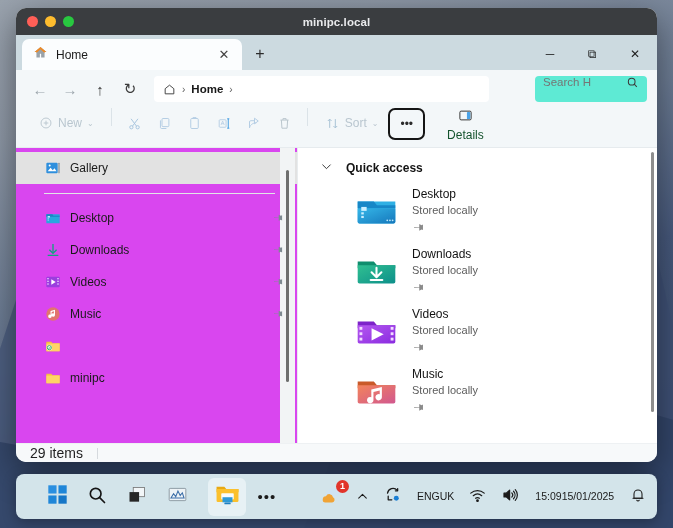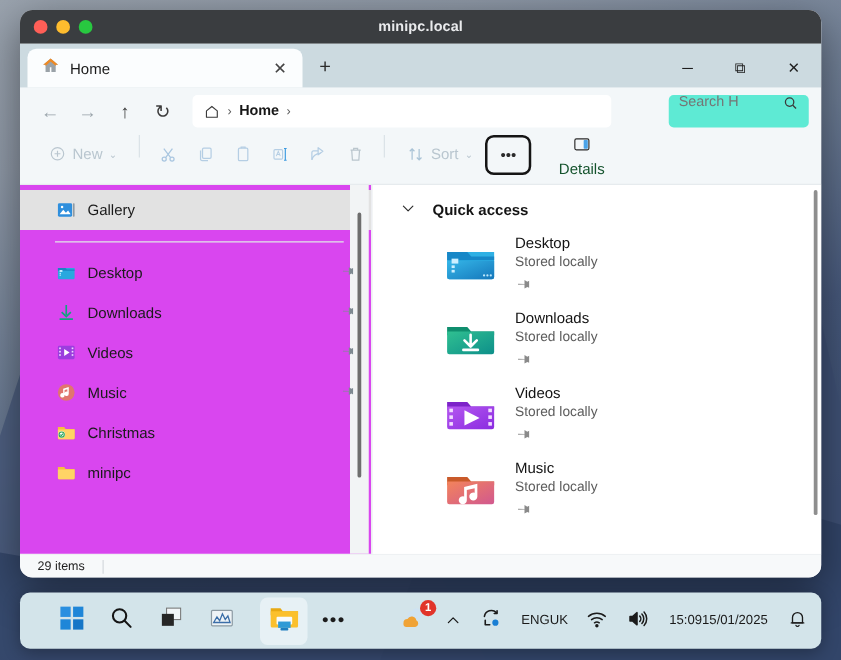--- a/index.html
+++ b/index.html
@@ -198,21 +198,21 @@
   .tile-pin { color: #8a8a8a; font-size: 11px; transform: rotate(45deg); display:inline-block; margin-top:2px; }
   .main-scrollbar {
     position: absolute; right: 3px; top: 4px; width: 3px;
     height: 260px; background: #8e8e8e; border-radius: 2px;
   }
 
   
   .statusbar {
     height: 19px; background: #f7f9fa; flex: 0 0 auto;
     display: flex; align-items: center; padding: 0 14px;
-    font-size: 10px; color: #1f1f1f; gap: 0;
+    font-size: 14px; color: #1f1f1f; gap: 0;
     border-top: 1px solid #eef1f3;
   }
   .status-sep { width:1px; height:11px; background:#d6dade; margin-left:14px; }
 
   
   .taskbar {
     position: absolute; left: 16px; bottom: 9px;
     width: 641px; height: 45px;
     background: #d3e4ea; border-radius: 8px;
     display: flex; align-items: center;
@@ -498,21 +498,20 @@
       <div class="side-item">
         <span class="side-icon">
           <svg width="16" height="16" viewBox="0 0 24 24">
             <path d="M2 5.5h7.5l1.8 2.2H22V19a1 1 0 01-1 1H3a1 1 0 01-1-1z" fill="#f5bf3d"></path>
             <path d="M2 8.4h20V19a1 1 0 01-1 1H3a1 1 0 01-1-1z" fill="#ffd466"></path>
             <circle cx="6.5" cy="14.5" r="4" fill="#fff"></circle>
             <circle cx="6.5" cy="14.5" r="3.1" fill="none" stroke="#2aa85c" stroke-width="1.4"></circle>
             <path d="M4.9 14.6l1.2 1.2 2.1-2.4" fill="none" stroke="#2aa85c" stroke-width="1.3"></path>
           </svg>
         </span>
-        <span class="side-label">Christmas</span>
       </div>
 
       <div class="side-item">
         <span class="side-icon">
           <svg width="16" height="16" viewBox="0 0 24 24">
             <path d="M2 5.5h7.5l1.8 2.2H22V19a1 1 0 01-1 1H3a1 1 0 01-1-1z" fill="#f5bf3d"></path>
             <path d="M2 8.4h20V19a1 1 0 01-1 1H3a1 1 0 01-1-1z" fill="#ffd466"></path>
           </svg>
         </span>
         <span class="side-label">minipc</span>

